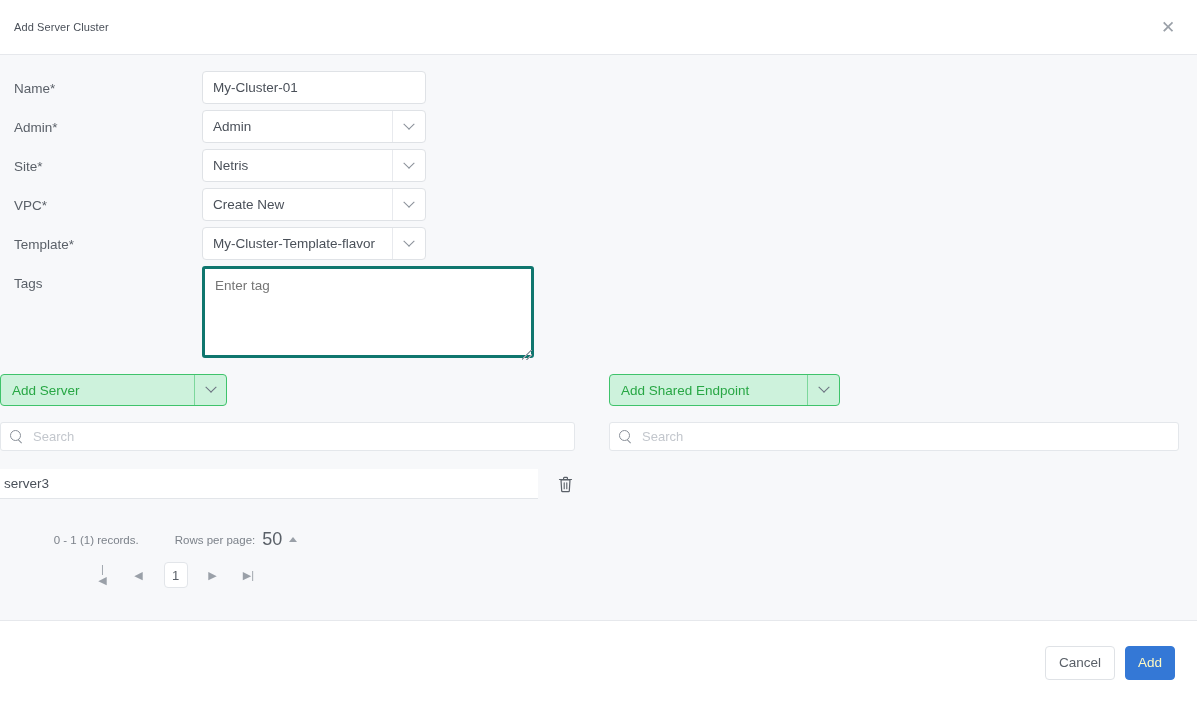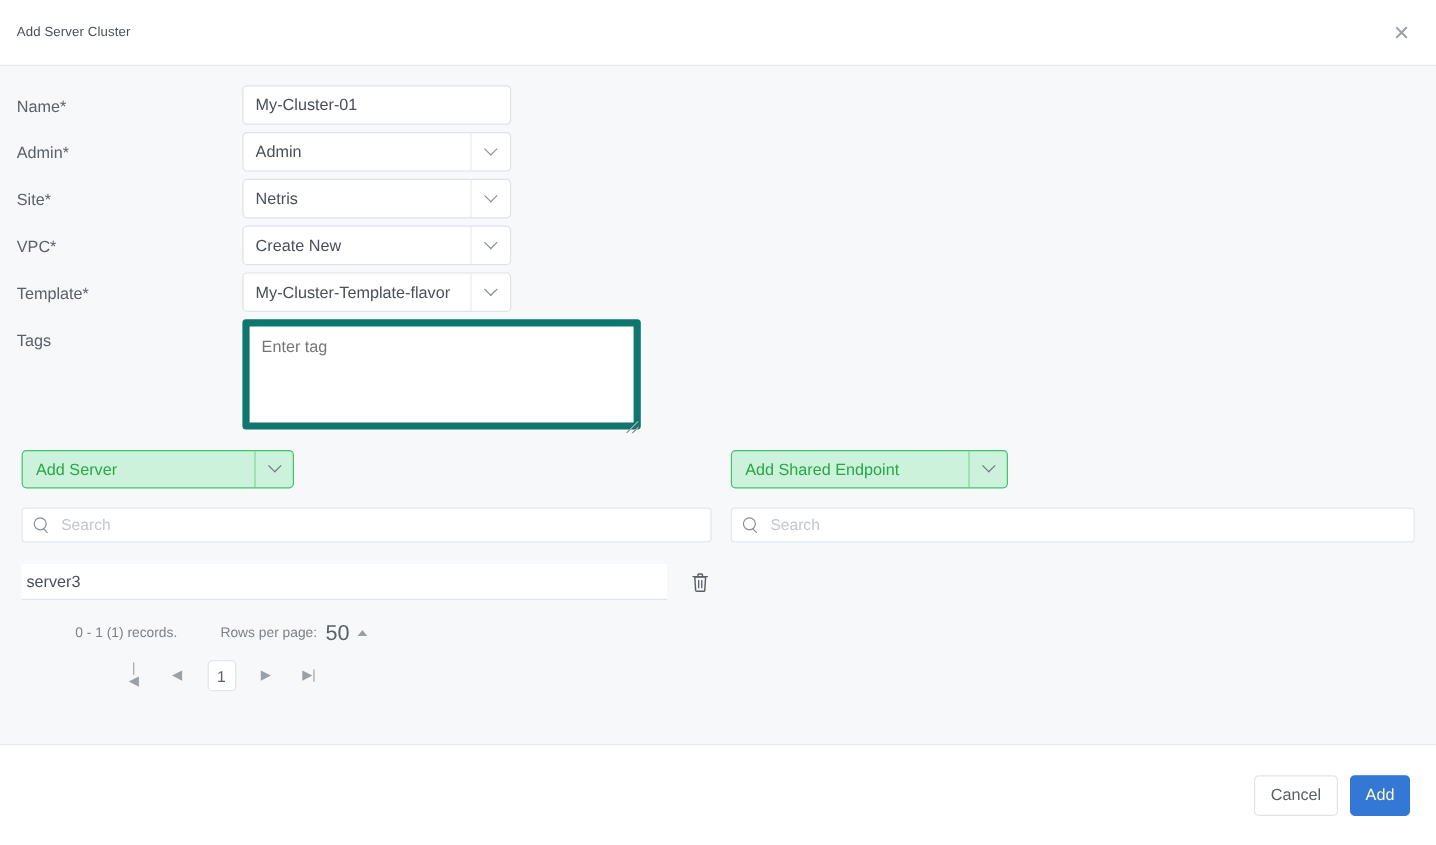--- a/index.html
+++ b/index.html
@@ -101,21 +101,21 @@
     display: block;
     width: 8px; height: 8px;
     border-right: 1.6px solid #8a9099;
     border-bottom: 1.6px solid #8a9099;
     transform: rotate(45deg) translate(-2px,-2px);
   }
   .tags-box {
     width: 332px;
     height: 92px;
     background: #ffffff;
-    border: 6px solid #0f766e;
+    border: 3px solid #0f766e;
     border-radius: 3px;
     font-size: 13.5px;
     color: #b6bbc2;
     padding: 9px 10px;
     position: relative;
     resize: none;
     font-family: "Liberation Sans", sans-serif;
     outline: none;
   }
   .tags-wrap { position: relative; }
@@ -128,21 +128,21 @@
       linear-gradient(135deg, transparent 0 45%, #9aa0a8 45% 55%, transparent 55% 100%),
       linear-gradient(135deg, transparent 0 70%, #9aa0a8 70% 80%, transparent 80% 100%);
     pointer-events: none;
   }
 
   
   .panels {
     display: flex;
     margin-top: 12px;
   }
-  .panel-left { width: 601px; flex: 0 0 601px; padding-left: 18px; }
+  .panel-left { width: 601px; flex: 0 0 601px; padding-left: 0; }
   .panel-right { flex: 1 1 auto; padding-left: 8px; padding-right: 18px; }
 
   .green-btn {
     height: 32px;
     background: #cdf2dc;
     border: 1px solid #3fc36b;
     border-radius: 4px;
     display: flex;
     align-items: center;
     color: #28a745;
@@ -228,21 +228,21 @@
     background: none; border: none; padding: 0;
     margin-left: 4px;
   }
 
   
   .table-meta {
     display: flex;
     align-items: center;
     justify-content: center;
     gap: 36px;
-    margin-top: 17px;
+    margin-top: 30px;
     padding-right: 250px;
   }
   .meta-text { font-size: 11.5px; color: #7c828a; }
   .rows-per-page { display: flex; align-items: center; gap: 7px; font-size: 11.5px; color: #7c828a; cursor: pointer; }
   .rpp-value { color: #5a6068; font-size: 18px; }
   .up-tri {
     width: 0; height: 0;
     border-left: 4.5px solid transparent;
     border-right: 4.5px solid transparent;
     border-bottom: 5.5px solid #9aa0a8;

